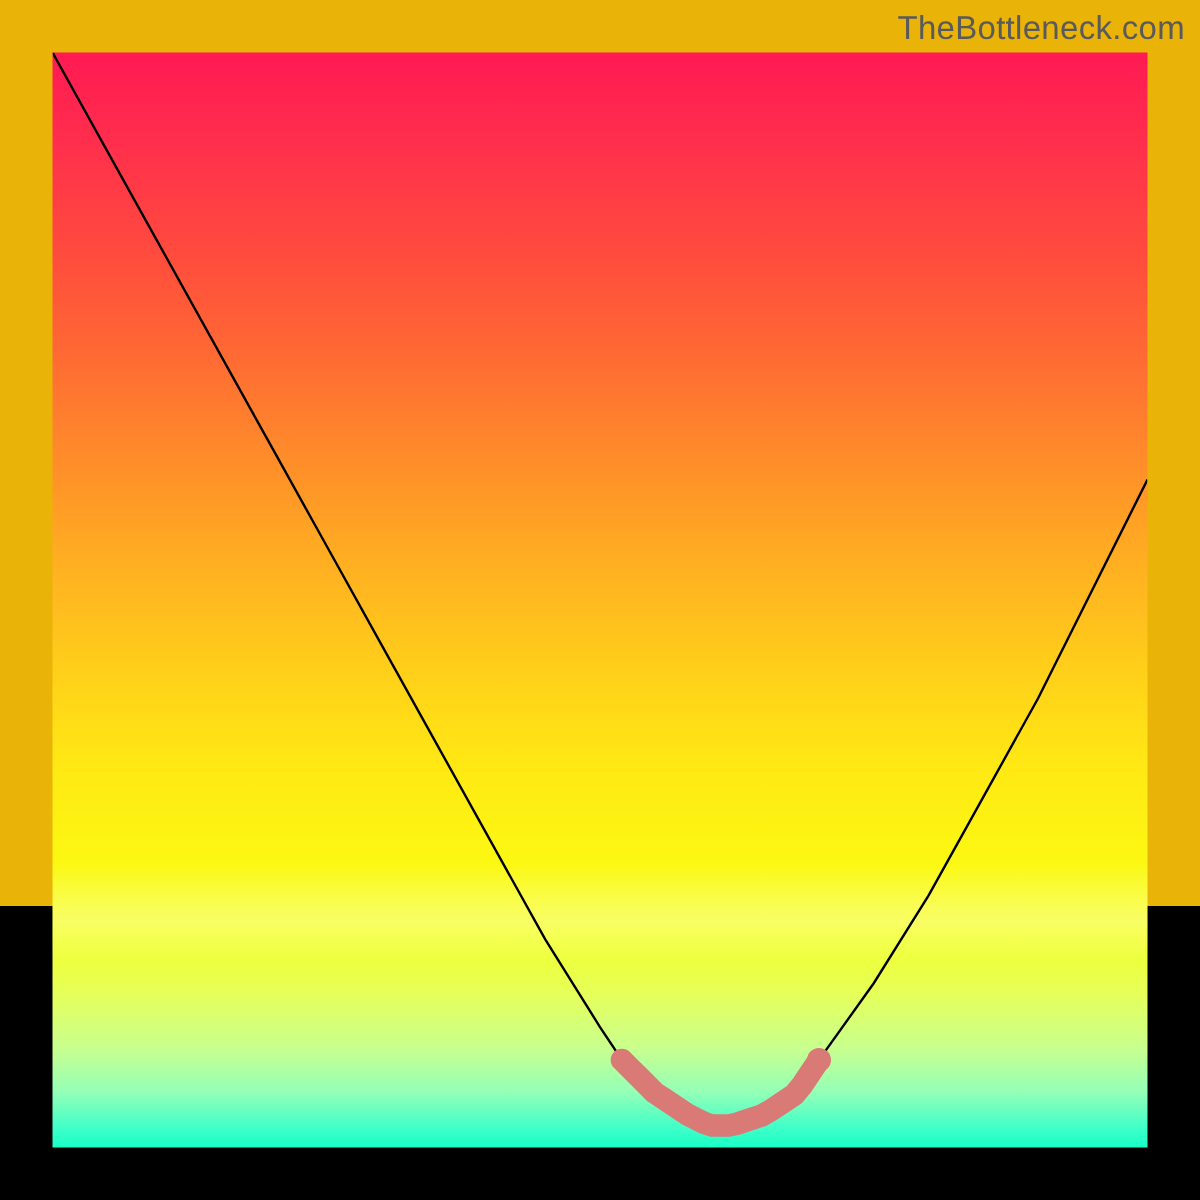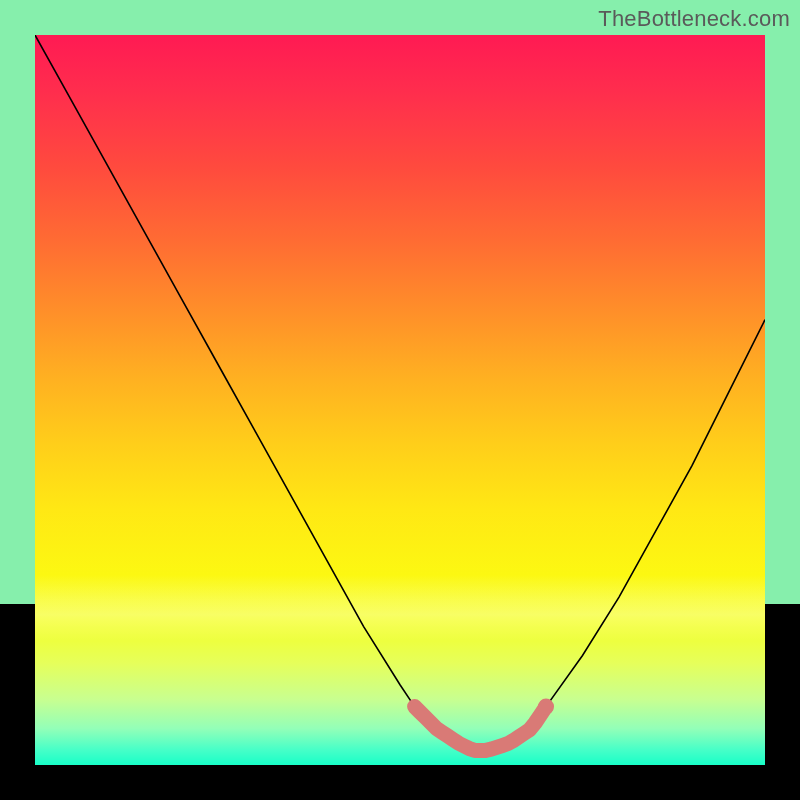--- a/index.html
+++ b/index.html
@@ -1,20 +1,20 @@
 <!DOCTYPE html>
 <html><head>
 <meta charset="utf-8">
 <style>
   * { margin: 0; padding: 0; box-sizing: border-box; }
   html, body { width: 800px; height: 800px; overflow: hidden; background: #000; }
   .container {
     width: 800px;
     height: 604px;
-    background: #86efac;
+    background: #eab308;
     position: relative;
   }
   .plot-area {
     position: absolute;
     left: 35px;
     top: 35px;
     width: 730px;
     height: 730px;
     background: linear-gradient(to bottom,
       #ff1a53 0%,

